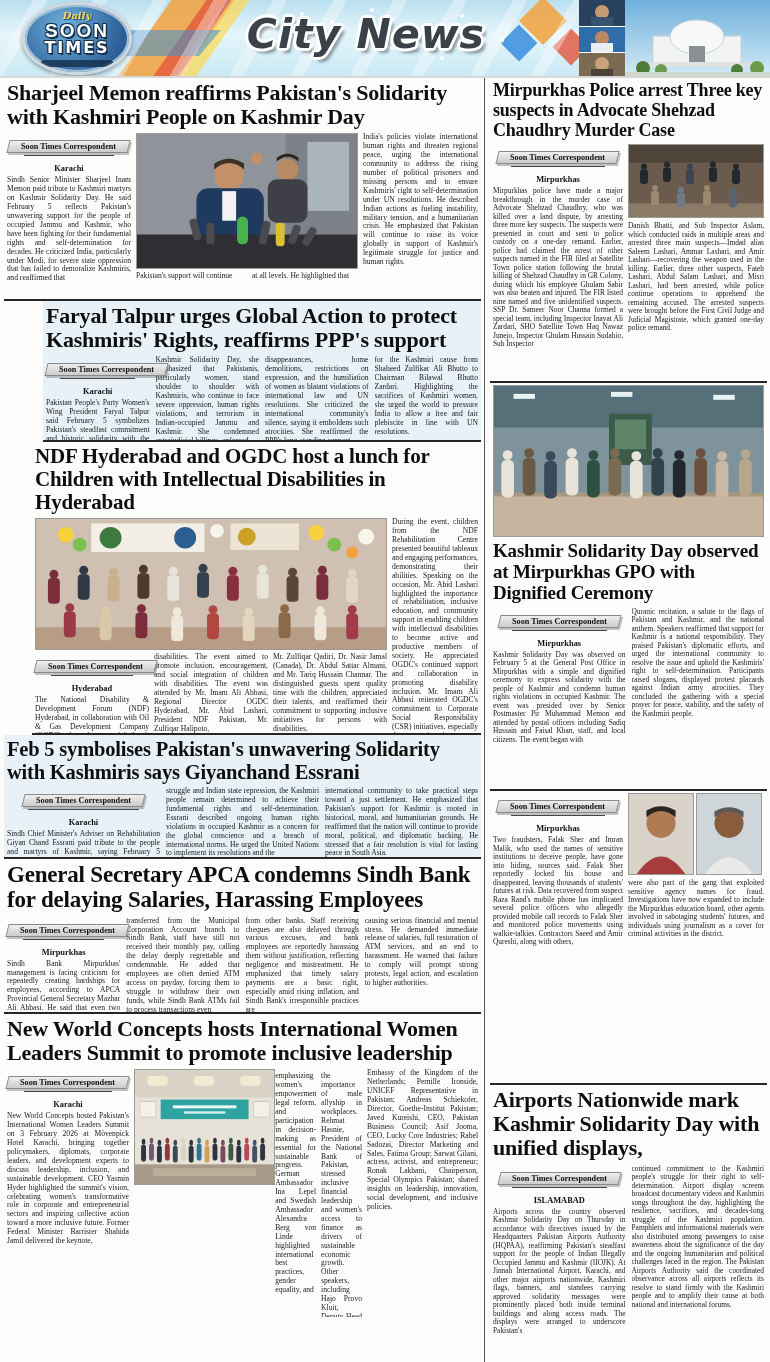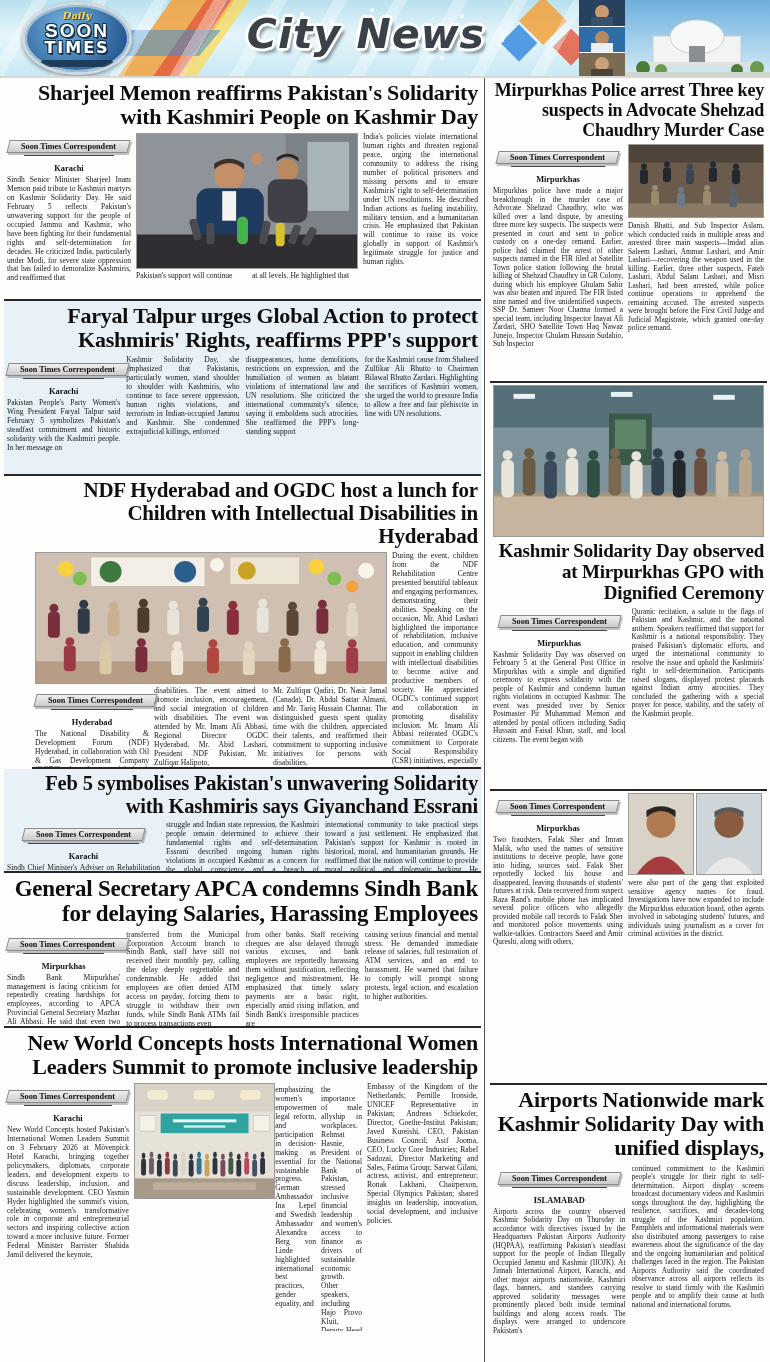--- a/index.html
+++ b/index.html
@@ -37,21 +37,21 @@
 
   
   .content { display:flex; height:1284px; }
   .col-left { width:484px; padding:0 3px 0 4px; }
   .col-right { width:286px; padding:0 3px 0 5px; border-left:1.5px solid #555; }
 
   .article { position:relative; overflow:hidden; border-bottom:2.5px solid #262626; padding:2px 3px; }
   .article.last { border-bottom:none; }
   .tint { background:#e8f1f7; }
 
-  h2.hl { font-family:"Liberation Serif", serif; font-weight:700; text-align:right; color:#0e0e0e; line-height:1.1; letter-spacing:-0.2px; margin:1px 0 4px; }
+  h2.hl { font-family:"Liberation Serif", serif; font-weight:700; text-align:left; color:#0e0e0e; line-height:1.1; letter-spacing:-0.2px; margin:1px 0 4px; }
   #a1 .hl { font-size:22px; }
   #a2 .hl { font-size:22px; }
   #a3 .hl { font-size:21px; }
   #a4 .hl { font-size:20.5px; }
   #a5 .hl { font-size:23px; }
   #a6 .hl { font-size:22px; }
   #r1 .hl { font-size:18px; }
   #r2 .hl { font-size:19px; }
   #r3 .hl { font-size:19px; }
   #r4 .hl { font-size:22px; }
@@ -96,23 +96,23 @@
   .r1-grid { display:flex; gap:5px; height:228px; }
   .r1-left { flex:1; min-width:0; }
   .r1-right { width:136px; }
 
   .r3-grid { display:flex; gap:5px; height:205px; }
   .r3-left { flex:1; min-width:0; }
   .r3-right { width:136px; }
   .r3-photos { display:flex; gap:2px; }
 
   #a1 { height:223px; }
-  #a2 { height:175px; }
+  #a2 { height:141px;margin-left:39px; }
   #a3 { height:293px;margin-left:28px; }
-  #a4 { height:104px; }
+  #a4 { height:124px; }
   #a5 { height:155px; }
   #a6 { height:306px; }
   #r1 { height:305px; }
   #r2 { height:408px; }
   #r3 { height:294px; }
   #r4 { height:272px; }
 </style>
 </head>
 <body>
 

